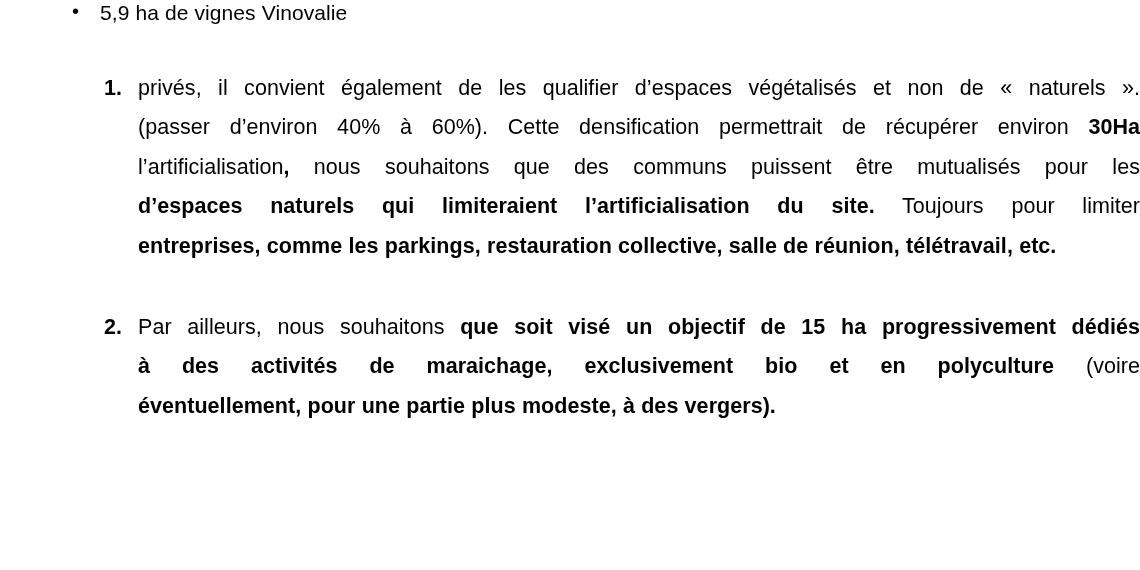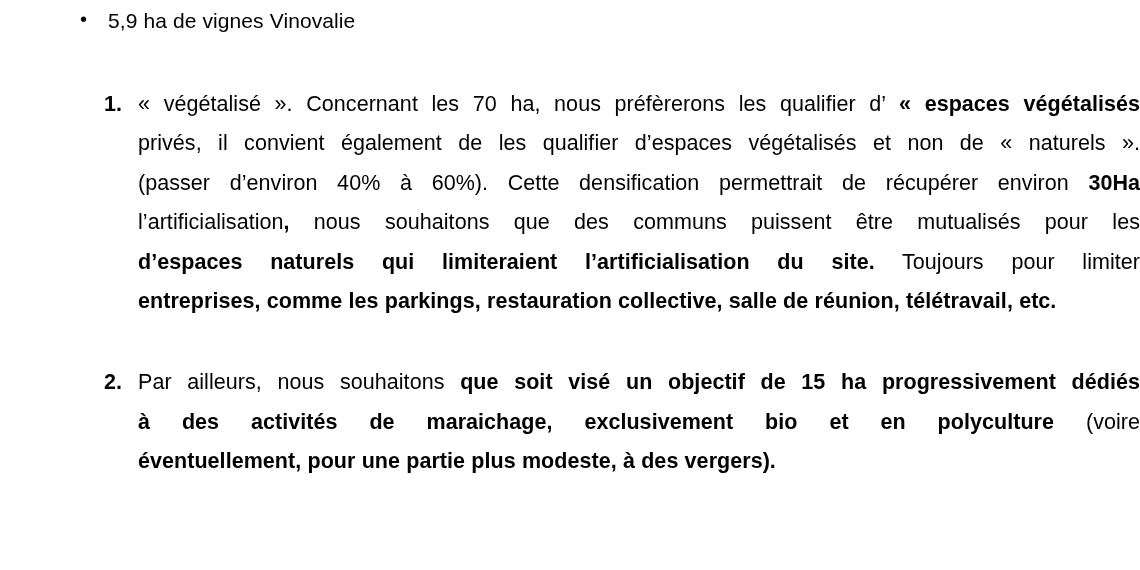--- a/index.html
+++ b/index.html
@@ -19,21 +19,21 @@
   .page {
     position: relative;
     width: 1140px;
     height: 570px;
     background: #ffffff;
     overflow: hidden;
   }
 
   
   .bullet-list {
-    margin: 8px;
+    margin: 0;
     padding: 0;
     list-style: none;
   }
   .bullet-item {
     position: relative;
     margin: 0;
     padding: 0 0 0 100px;
     font-size: 21px;
     line-height: 26px;
     letter-spacing: 0.1px;
@@ -103,21 +103,20 @@
       <span>5,9 ha de vignes Vinovalie</span>
     </li>
   </ul>
 
   <div class="spacer-a"></div>
 
   <ol class="num-list">
     <li class="num-item p1">
       <span class="num-marker">1.</span>
       <span class="body">
-          <span class="ln"><span>« végétalisé ». Concernant les 70 ha, nous préfèrerons les qualifier d’ </span><b>« espaces végétalisés</b></span>
           <span class="ln"><span>privés, il convient également de les qualifier d’espaces végétalisés et non de « naturels ».</span></span>
           <span class="ln"><span>(passer d’environ 40% à 60%). Cette densification permettrait de récupérer environ </span><b>30Ha</b></span>
           <span class="ln"><span>l’artificialisation</span><b>,</b><span> nous souhaitons que des communs puissent être mutualisés pour les</span></span>
           <span class="ln"><b>d’espaces naturels qui limiteraient l’artificialisation du site.</b><span> Toujours pour limiter</span></span>
           <span class="ln last"><span>entreprises, comme les parkings, restauration collective, salle de réunion, télétravail, etc.</span></span>
         </span>
     </li>
     <li class="spacer-b"></li>
     <li class="num-item p2">
       <span class="num-marker">2.</span>

